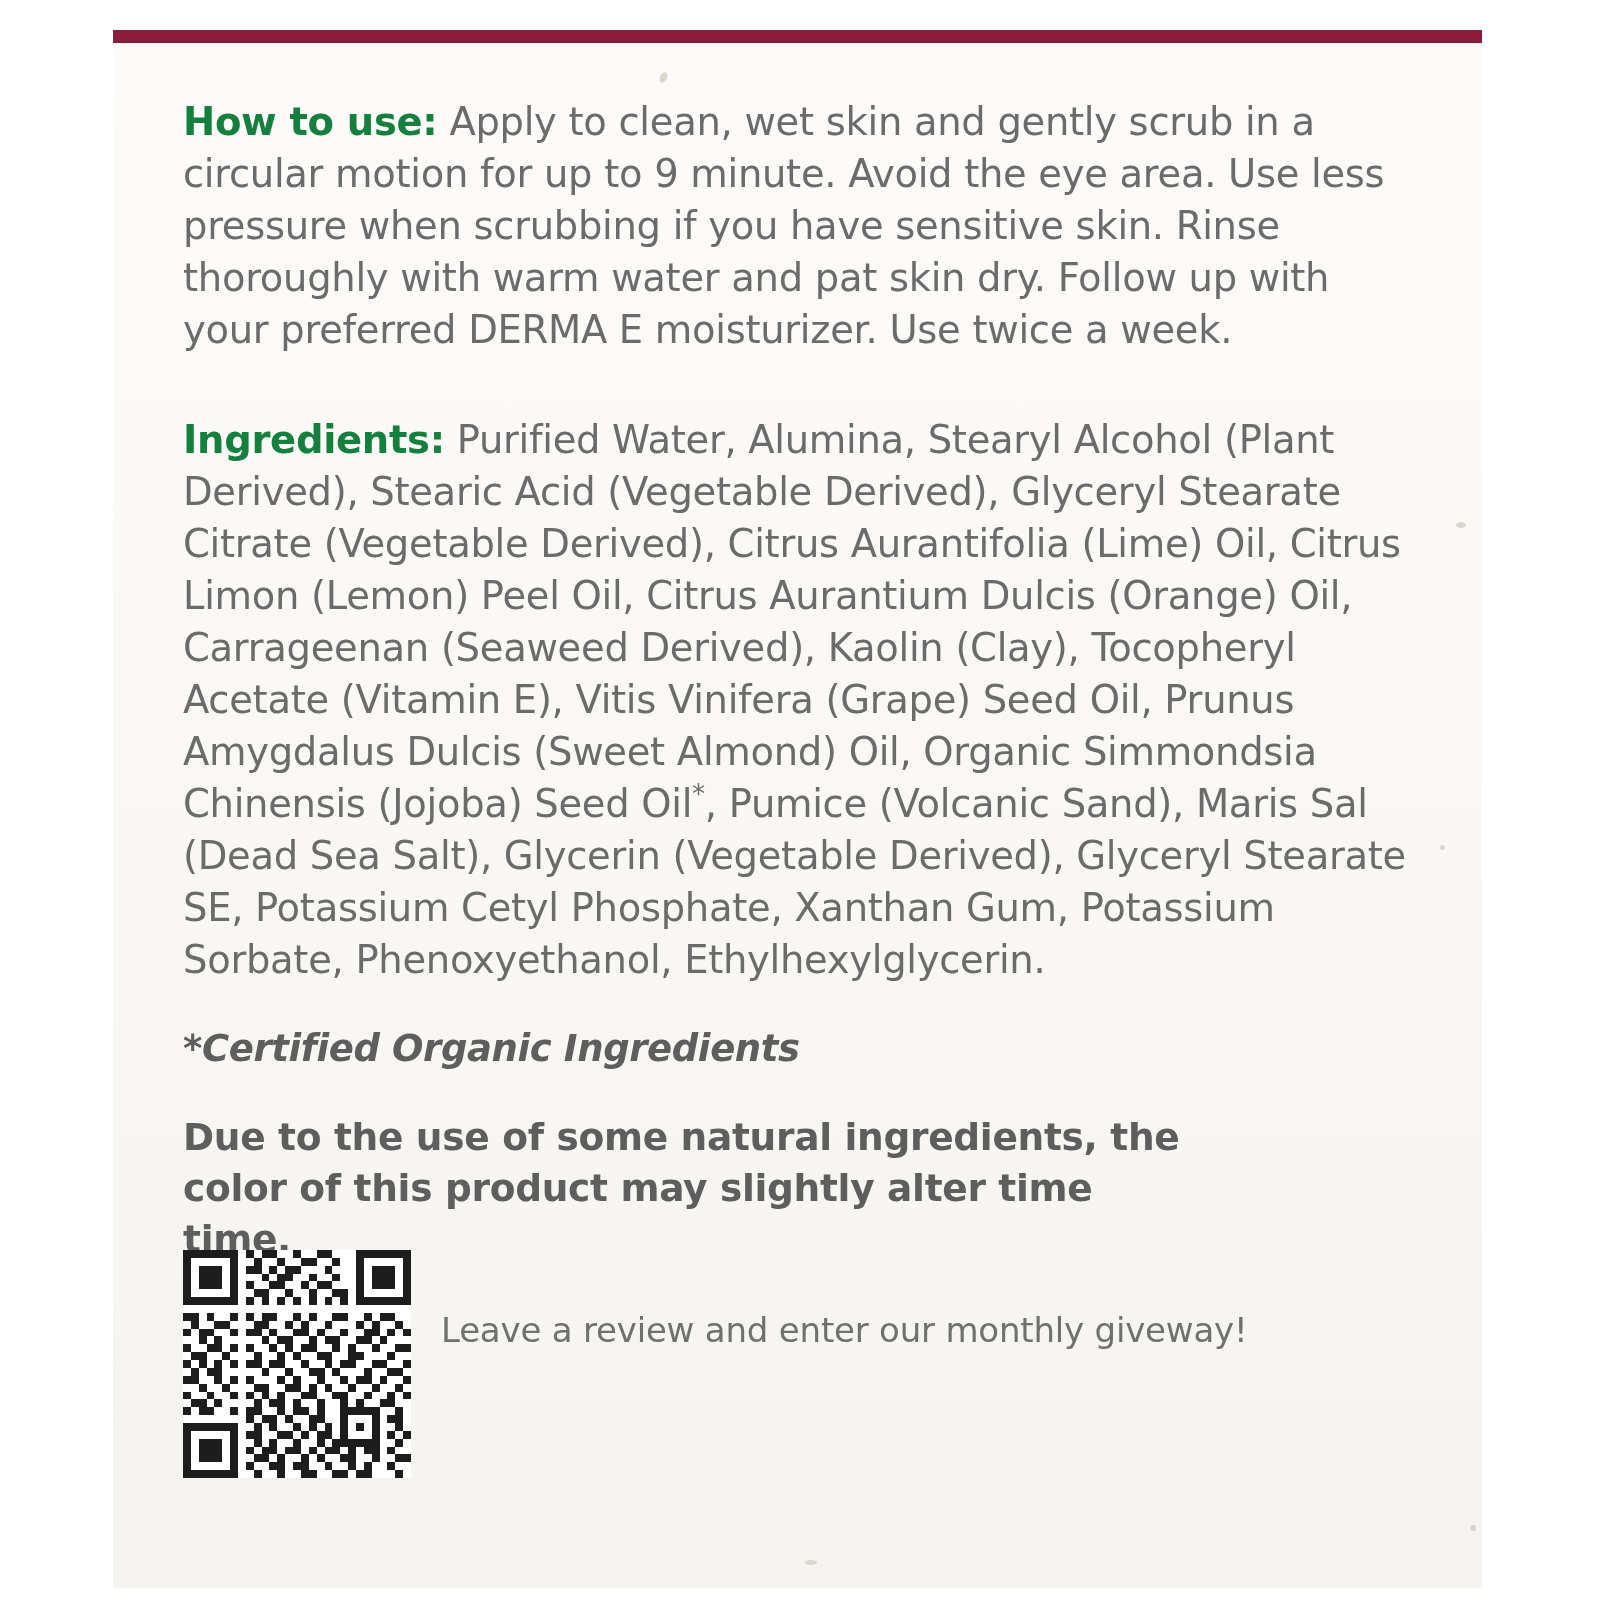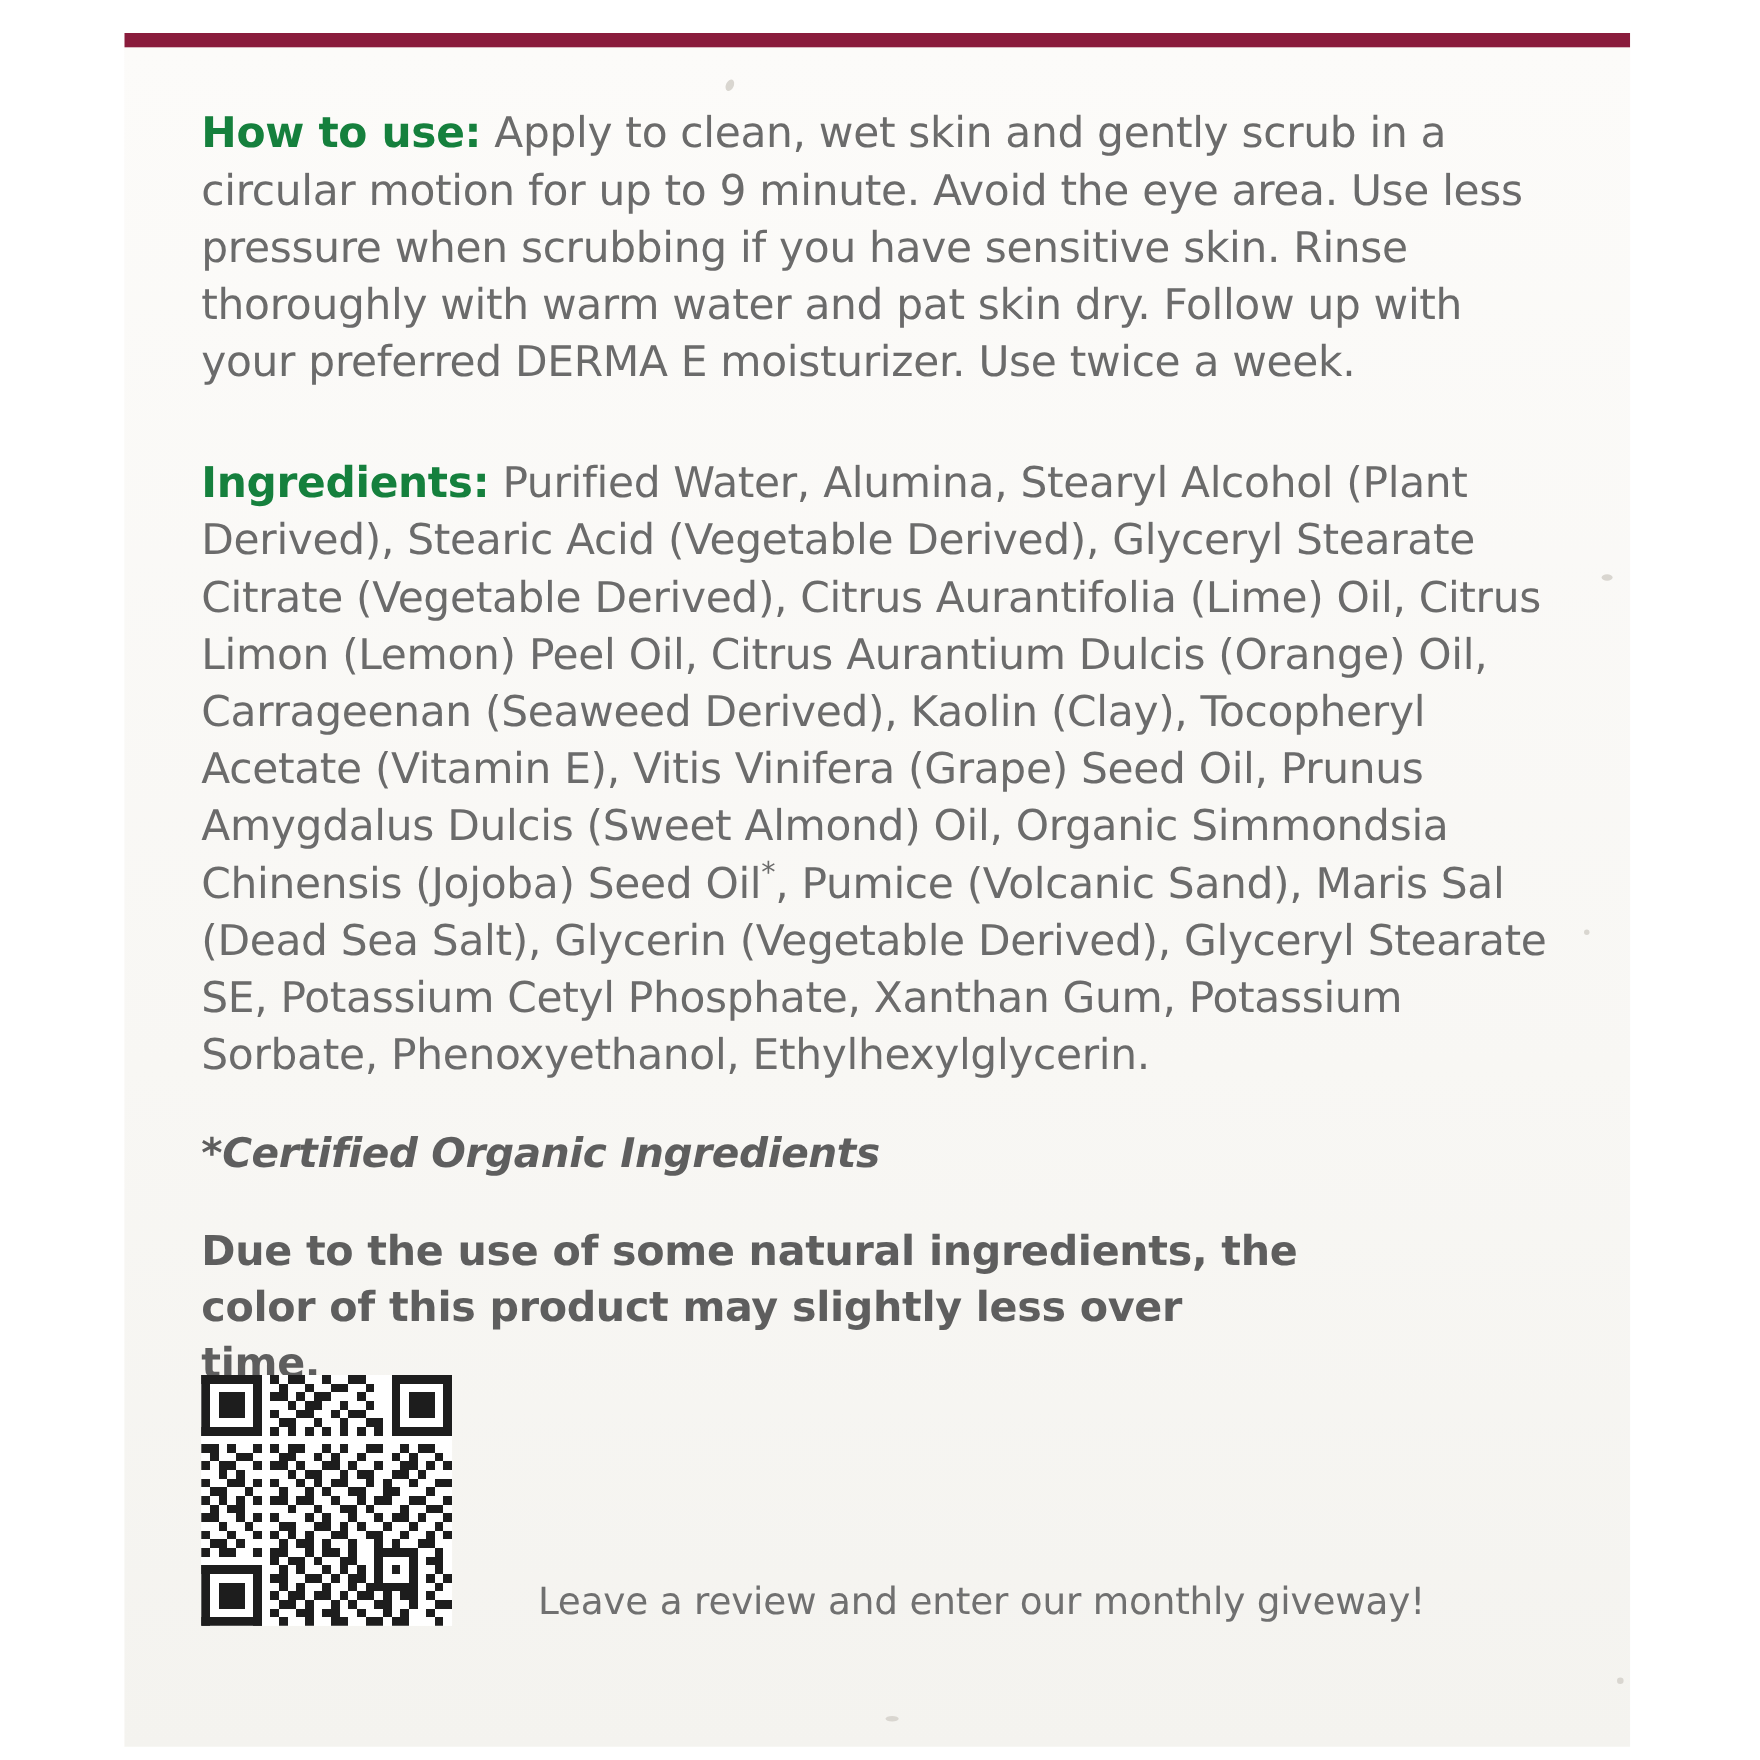--- a/index.html
+++ b/index.html
@@ -110,22 +110,21 @@
     font-weight: 700;
     color: #5e5e5e;
     letter-spacing: -0.3px;
     width: 1000px;
   }
   .qr-block {
     position: absolute;
     left: 183px;
     top: 1250px;
     display: flex;
-    align-items: flex-end;
-    gap: 48px;
+    align-items: flex-start;
   }
   .qr {
     width: 228px;
     height: 228px;
     image-rendering: pixelated;
     background: #ffffff;
   }
   .qr-caption {
     margin-left: 30px;
     font-size: 34px;
@@ -165,21 +164,21 @@
   <div class="speck s5"></div>
 
   <div class="content">
 
     <p class="body-text howto"><span class="lead">How to use:</span><span> Apply to clean, wet skin and gently scrub in a circular motion for up to 9 minute. Avoid the eye area. Use less pressure when scrubbing if you have sensitive skin. Rinse thoroughly with warm water and pat skin dry. Follow up with your preferred DERMA E moisturizer. Use twice a week.</span></p>
 
     <p class="body-text ingredients"><span class="lead">Ingredients:</span><span> Purified Water, Alumina, Stearyl Alcohol (Plant Derived), Stearic Acid (Vegetable Derived), Glyceryl Stearate Citrate (Vegetable Derived), Citrus Aurantifolia (Lime) Oil, Citrus Limon (Lemon) Peel Oil, Citrus Aurantium Dulcis (Orange) Oil, Carrageenan (Seaweed Derived), Kaolin (Clay), Tocopheryl Acetate (Vitamin E), Vitis Vinifera (Grape) Seed Oil, Prunus Amygdalus Dulcis (Sweet Almond) Oil, Organic Simmondsia Chinensis (Jojoba) Seed Oil</span><span class="sup">*</span><span>, Pumice (Volcanic Sand), Maris Sal (Dead Sea Salt), Glycerin (Vegetable Derived), Glyceryl Stearate SE, Potassium Cetyl Phosphate, Xanthan Gum, Potassium Sorbate, Phenoxyethanol, Ethylhexylglycerin.</span></p>
 
     <p class="organic-note">*Certified Organic Ingredients</p>
 
-    <p class="color-note">Due to the use of some natural ingredients, the color of this product may slightly less over time.</p>
+    <p class="color-note">Due to the use of some natural ingredients, the color of this product may slightly alter time time.</p>
 
   </div>
 
   <div class="qr-block">
     <svg class="qr" viewBox="0 0 29 29" shape-rendering="crispEdges">
       <rect width="29" height="29" fill="#ffffff"></rect>
       <g fill="#1d1d1d">
 
         <rect x="0" y="0" width="7" height="1"></rect>
           <rect x="0" y="6" width="7" height="1"></rect>

